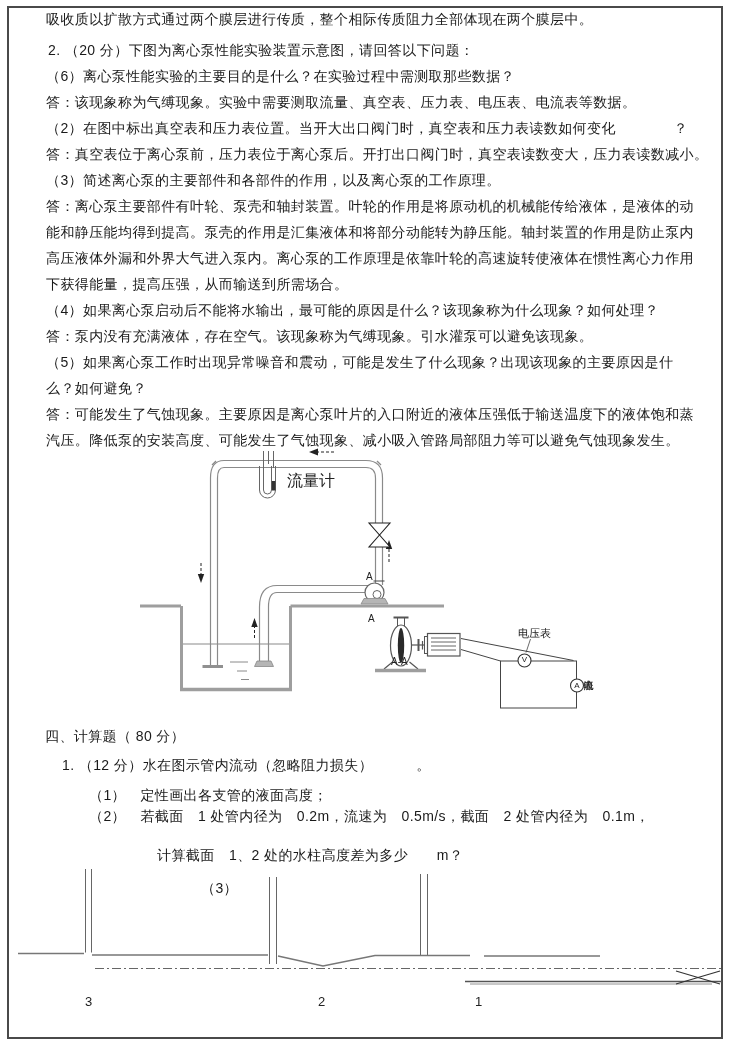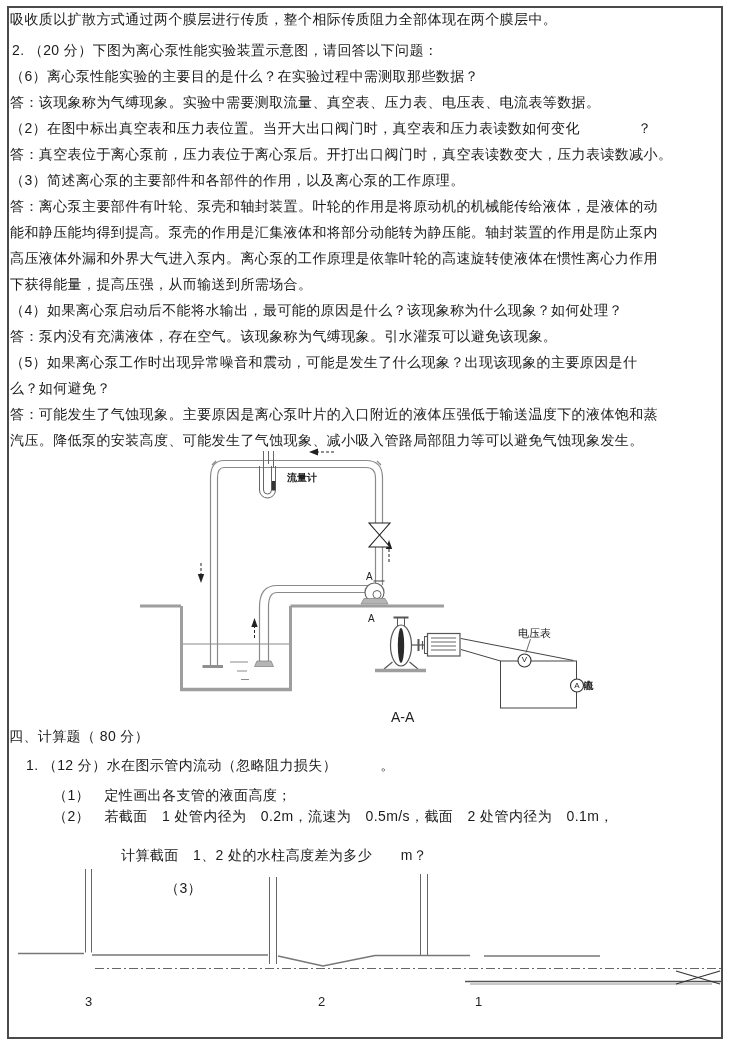--- a/index.html
+++ b/index.html
@@ -1,20 +1,20 @@
 <!DOCTYPE html>
 <html><head>
 <meta charset="utf-8">
 <style>
   html,body{margin:0;padding:0;}
   body{width:732px;height:1047px;background:#fff;position:relative;overflow:hidden;
        font-family:"Liberation Sans","DejaVu Sans",sans-serif;color:#1a1a1a;}
   .page-border{position:absolute;left:7px;top:6px;width:712px;height:1029px;
        border:2px solid #4a4a4a;pointer-events:none;}
-  .tl{position:absolute;white-space:nowrap;font-size:14px;line-height:17px;letter-spacing:0.4px;}
+  .tl{position:absolute;white-space:nowrap;font-size:14px;line-height:17px;letter-spacing:0.4px;padding-left:36px;}
   .dlbl{position:absolute;white-space:nowrap;color:#222;}
   .vert{writing-mode:vertical-rl;text-orientation:upright;}
   svg{position:absolute;left:0;top:0;}
   .pipe{stroke:#8a8a8a;stroke-width:1.2;fill:none;}
   .thin{stroke:#666;stroke-width:1;fill:none;}
   .tank{stroke:#9e9e9e;fill:none;}
   .blk{stroke:#222;fill:none;}
 </style>
 </head>
 <body>
@@ -159,23 +159,23 @@
 
     <path d="M95 968.5 H722" stroke="#666" stroke-width="1" stroke-dasharray="9 3 2 3" fill="none"></path>
 
     <path d="M465 981.5 H722" stroke="#555" stroke-width="1.3" fill="none"></path>
     <path d="M470 984 H712" stroke="#777" stroke-width="0.8" fill="none"></path>
 
     <path d="M676 971 L720 984 M676 984 L720 971" stroke="#333" stroke-width="1.2" fill="none"></path>
   </g>
 </svg>
 
-<div class="dlbl" style="left:287px;top:471px;font-size:10px;font-weight:bold">流量计</div>
+<div class="dlbl" style="left:287px;top:471px;font-size:16px;font-weight:normal">流量计</div>
 <div class="dlbl" style="left:366px;top:571px;font-size:10px">A</div>
 <div class="dlbl" style="left:368px;top:613px;font-size:10px">A</div>
-<div class="dlbl" style="left:391px;top:709px;font-size:14px">A-A</div>
+<div class="dlbl" style="left:391px;top:656px;font-size:10px">A-A</div>
 <div class="dlbl" style="left:518px;top:626px;font-size:11px">电压表</div>
 <div class="dlbl vert" style="left:581px;top:672px;font-size:10px">电流表</div>
 <div class="dlbl" style="left:519px;top:655px;width:11px;text-align:center;font-size:8px">V</div>
 <div class="dlbl" style="left:571.5px;top:680.5px;width:11px;text-align:center;font-size:8px">A</div>
 <div class="dlbl" style="left:85px;top:994px;font-size:13px">3</div>
 <div class="dlbl" style="left:318px;top:994px;font-size:13px">2</div>
 <div class="dlbl" style="left:475px;top:994px;font-size:13px">1</div>
 
 </body></html>

